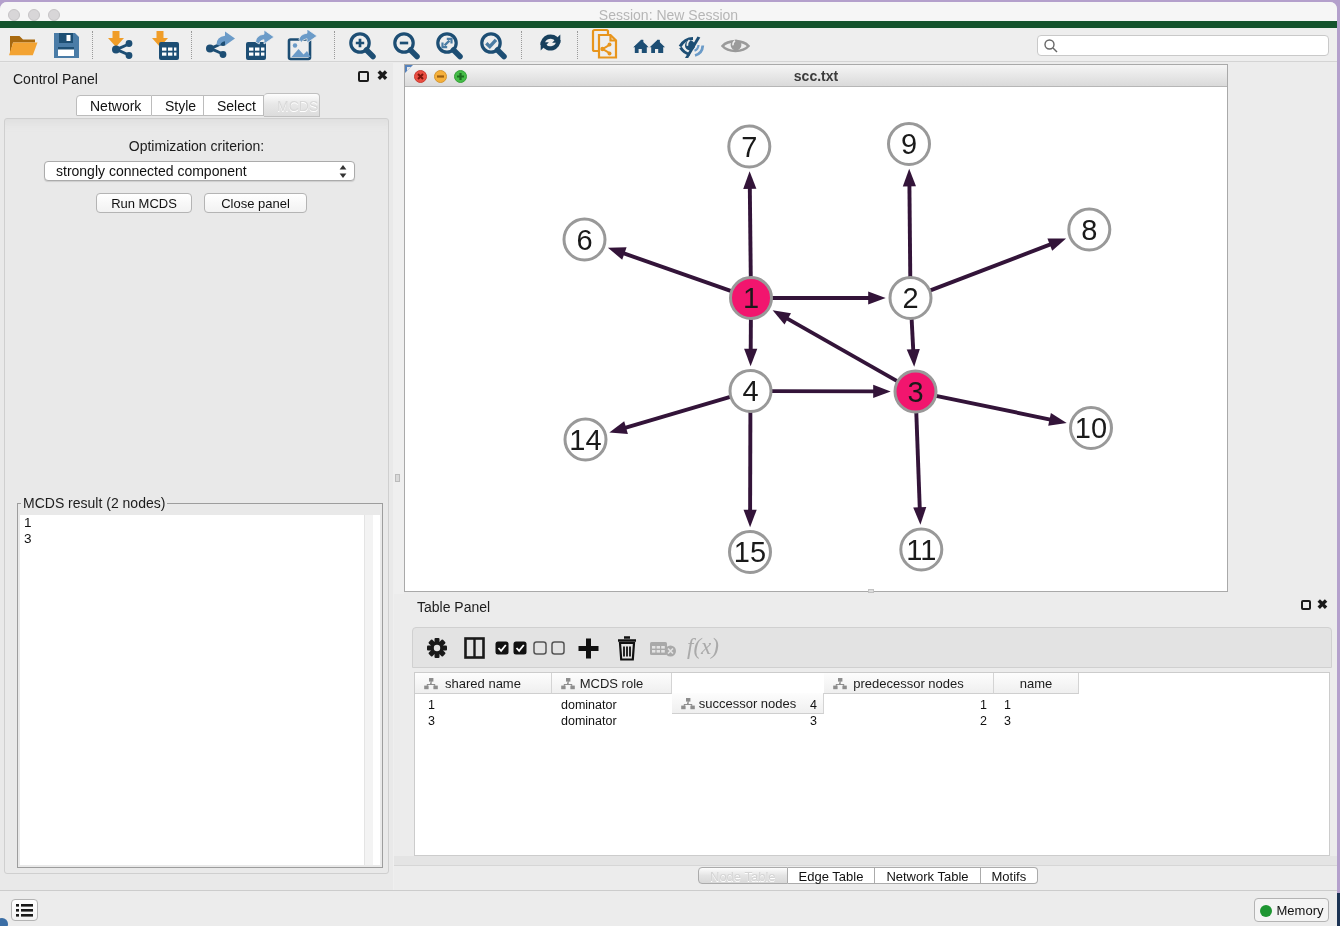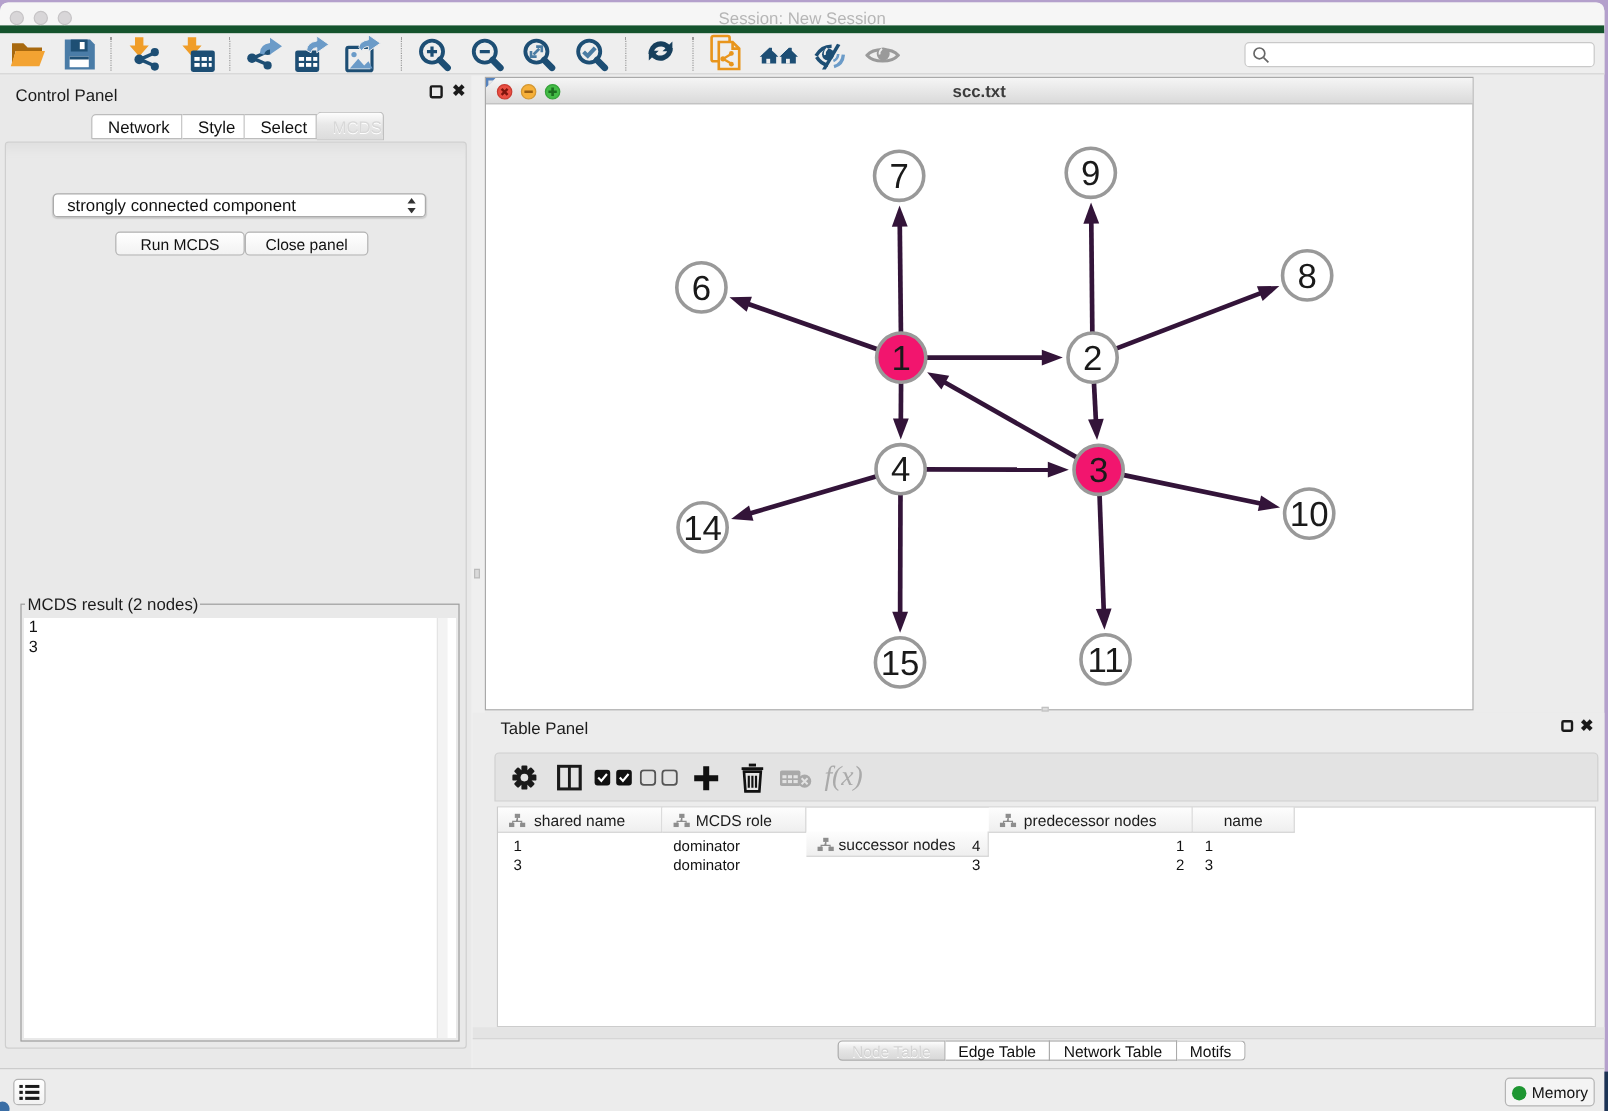--- a/index.html
+++ b/index.html
@@ -195,27 +195,28 @@
     <div class="hdr">Control Panel</div>
     <div style="position:absolute; right:24px; top:8px; width:11px; height:11px; border:2px solid #1a1a1a; border-radius:2px;"></div>
     <div style="position:absolute; right:5px; top:4px; font-size:13.5px; font-weight:bold; color:#1a1a1a;">✖</div>
     <div class="tabrow" style="left:76px; top:32px;">
       <div class="tab first" style="width:76px;">Network</div>
       <div class="tab" style="width:52px;">Style</div>
       <div class="tab" style="width:60px;">Select</div>
       <div class="tab seltab" style="width:56px;">MCDS</div>
     </div>
     <div id="cpane">
+      <div style="position:absolute; left:0; top:19px; width:100%; text-align:center; font-size:14px; color:#1c1c1c;">Optimization criterion:</div>
       <div style="position:absolute; left:39px; top:42px; width:311px; height:20px; background:#fff; border:1px solid #ababab; border-radius:4px; box-shadow:0 1px 1px rgba(0,0,0,.12); font-size:14px; color:#111; line-height:19px; padding-left:11px;">strongly connected component
         <svg style="position:absolute; right:7px; top:3px;" width="8" height="13" viewBox="0 0 8 13">
             <path d="M4 0 L7.4 4.6 H0.6 Z" fill="#333"></path>
             <path d="M4 13 L7.4 8.4 H0.6 Z" fill="#333"></path>
           </svg>
       </div>
-      <div class="btn" style="left:91px; top:74px; width:108px; height:20px; line-height:19px;">Run MCDS</div>
+      <div class="btn" style="left:91px; top:74px; width:96px; height:20px; line-height:19px;">Run MCDS</div>
       <div class="btn" style="left:199px; top:74px; width:103px; height:20px; line-height:19px;">Close panel</div>
       <fieldset style="position:absolute; left:12px; top:376px; width:366px; height:373px; border:1px solid #9d9d9d; border-radius:0;">
         <legend style="margin-left:3px; padding:0 2px; font-size:14px; color:#1c1c1c;">MCDS result (2 nodes)</legend>
         <div style="position:absolute; left:2px; top:4px; right:2px; bottom:2px; background:#fff;">
           <div style="padding:0 0 0 4px; font-size:13.5px; color:#111; line-height:16.3px;">1<br>3</div>
           <div style="position:absolute; right:7px; top:0; width:9px; height:100%; background:#f3f3f3; border-left:1px solid #e4e4e4;"></div>
         </div>
       </fieldset>
     </div>
   </div>

